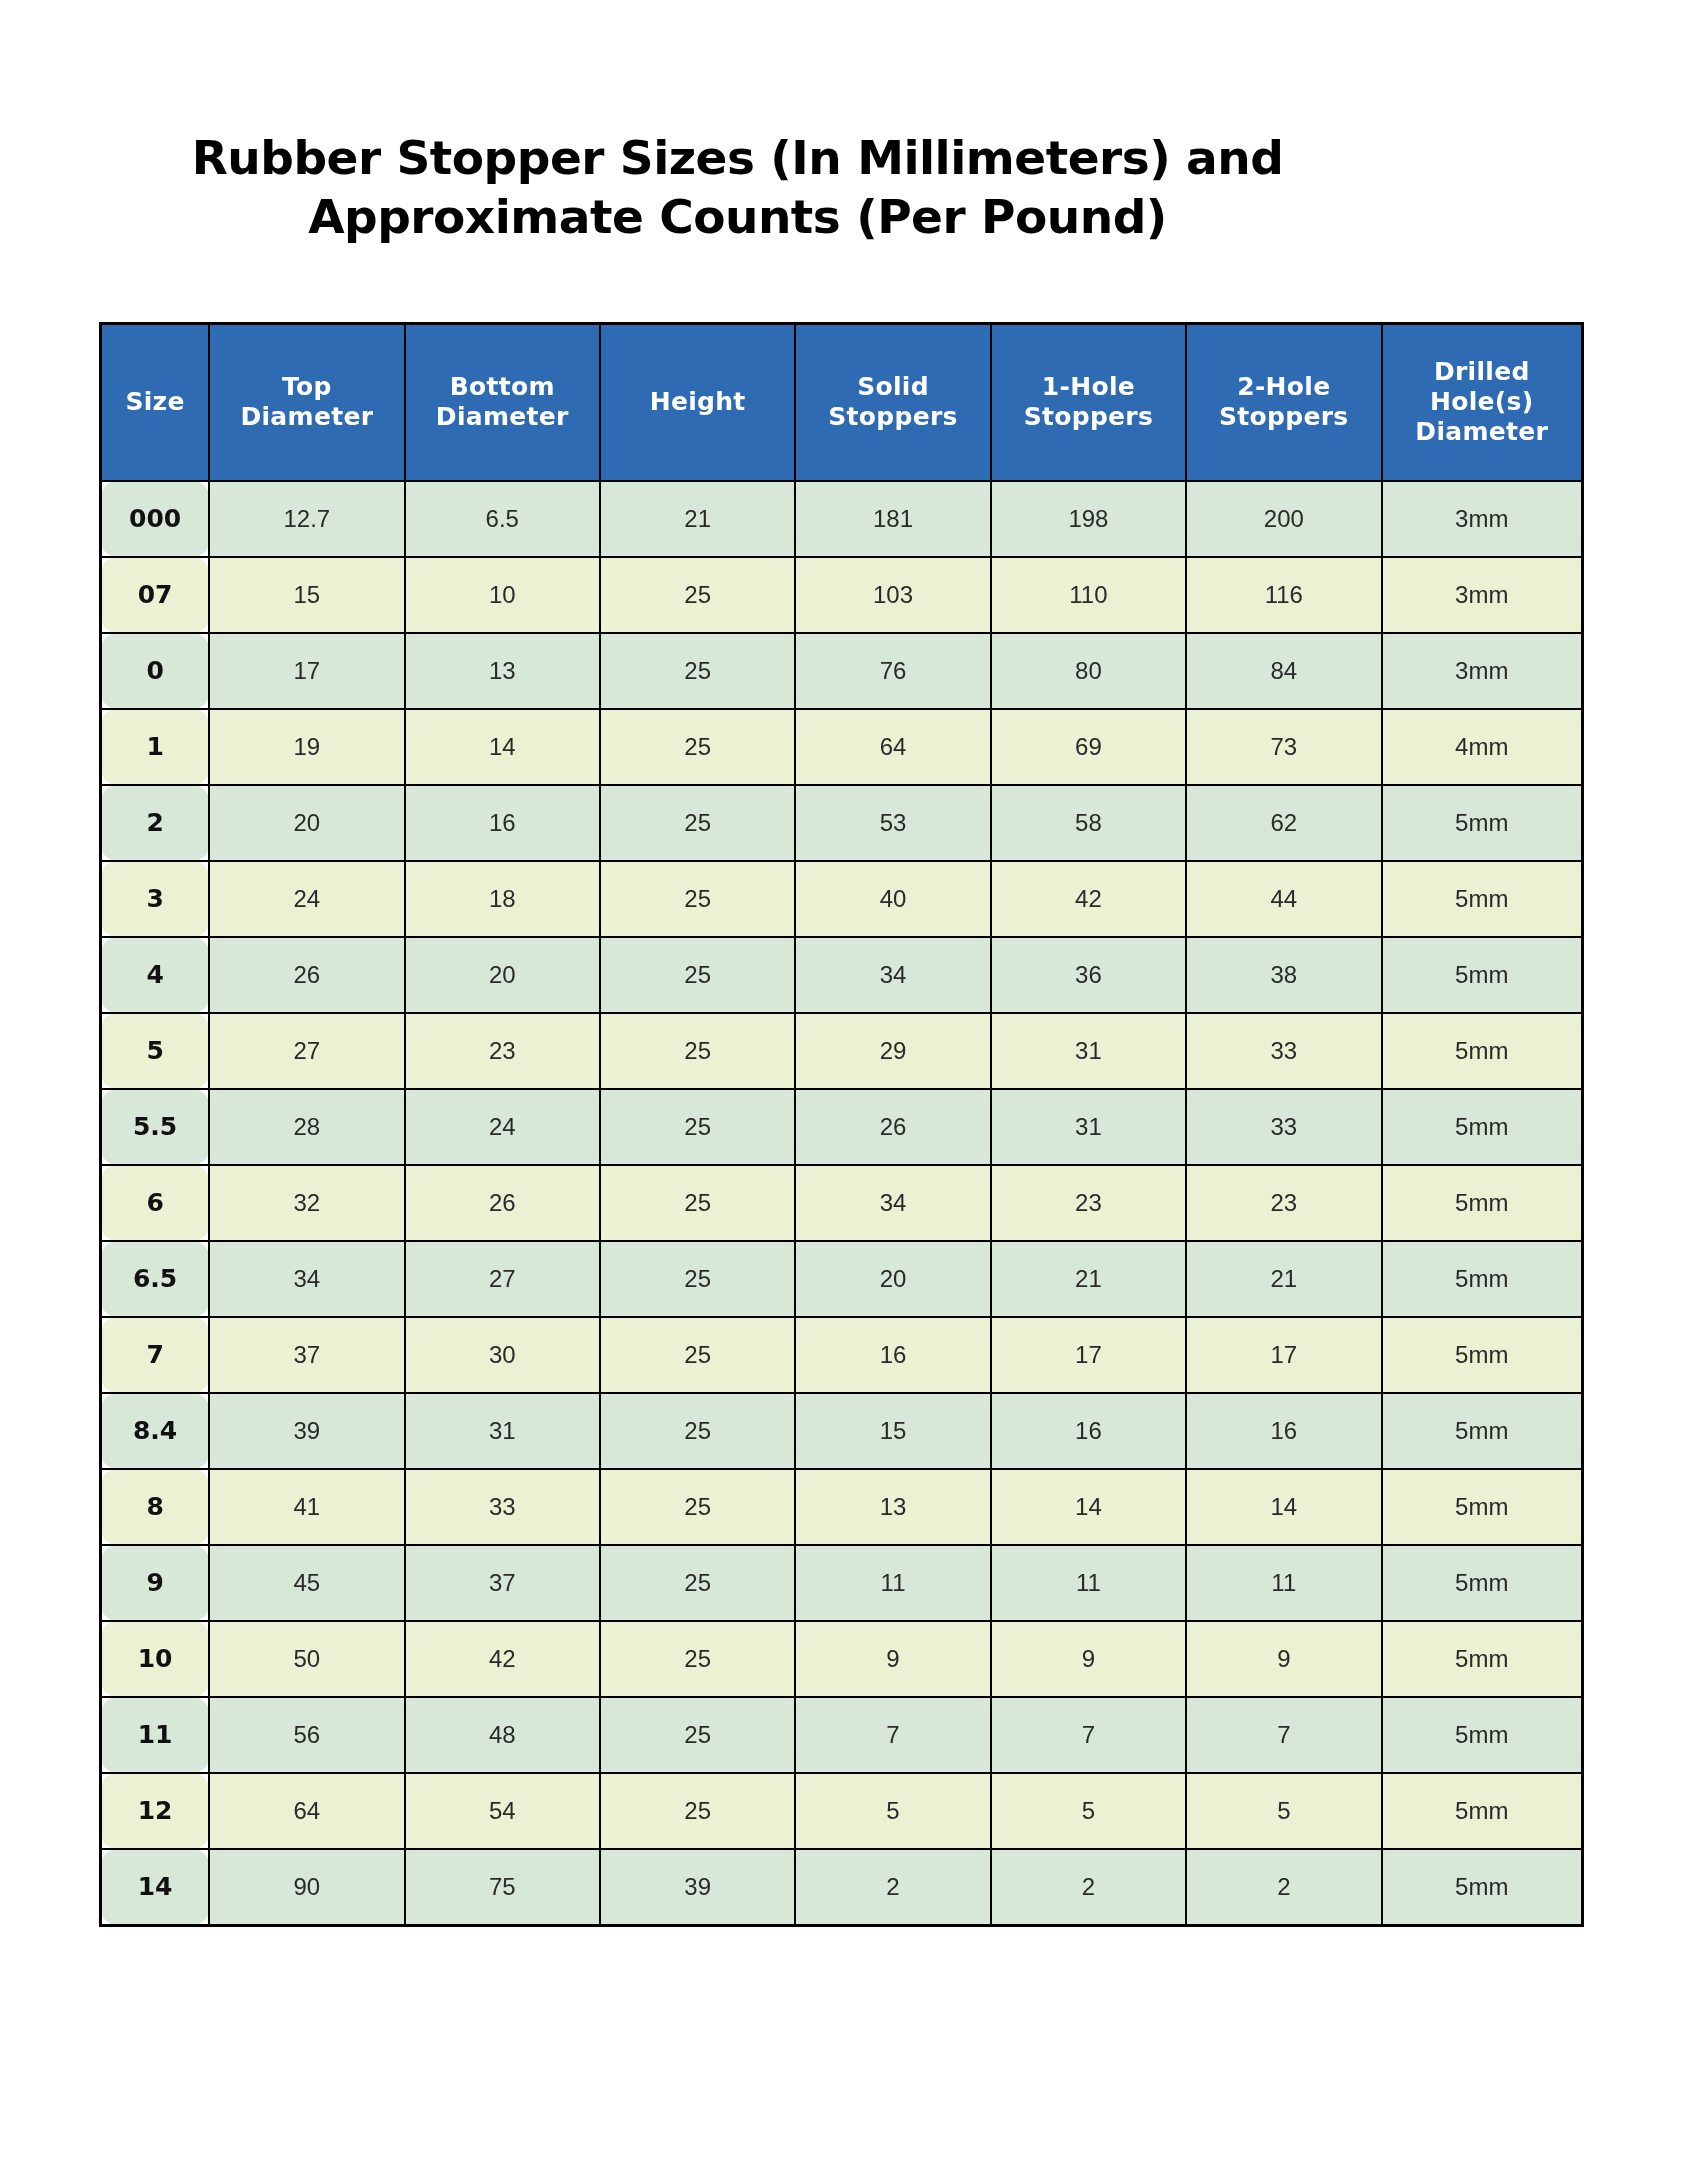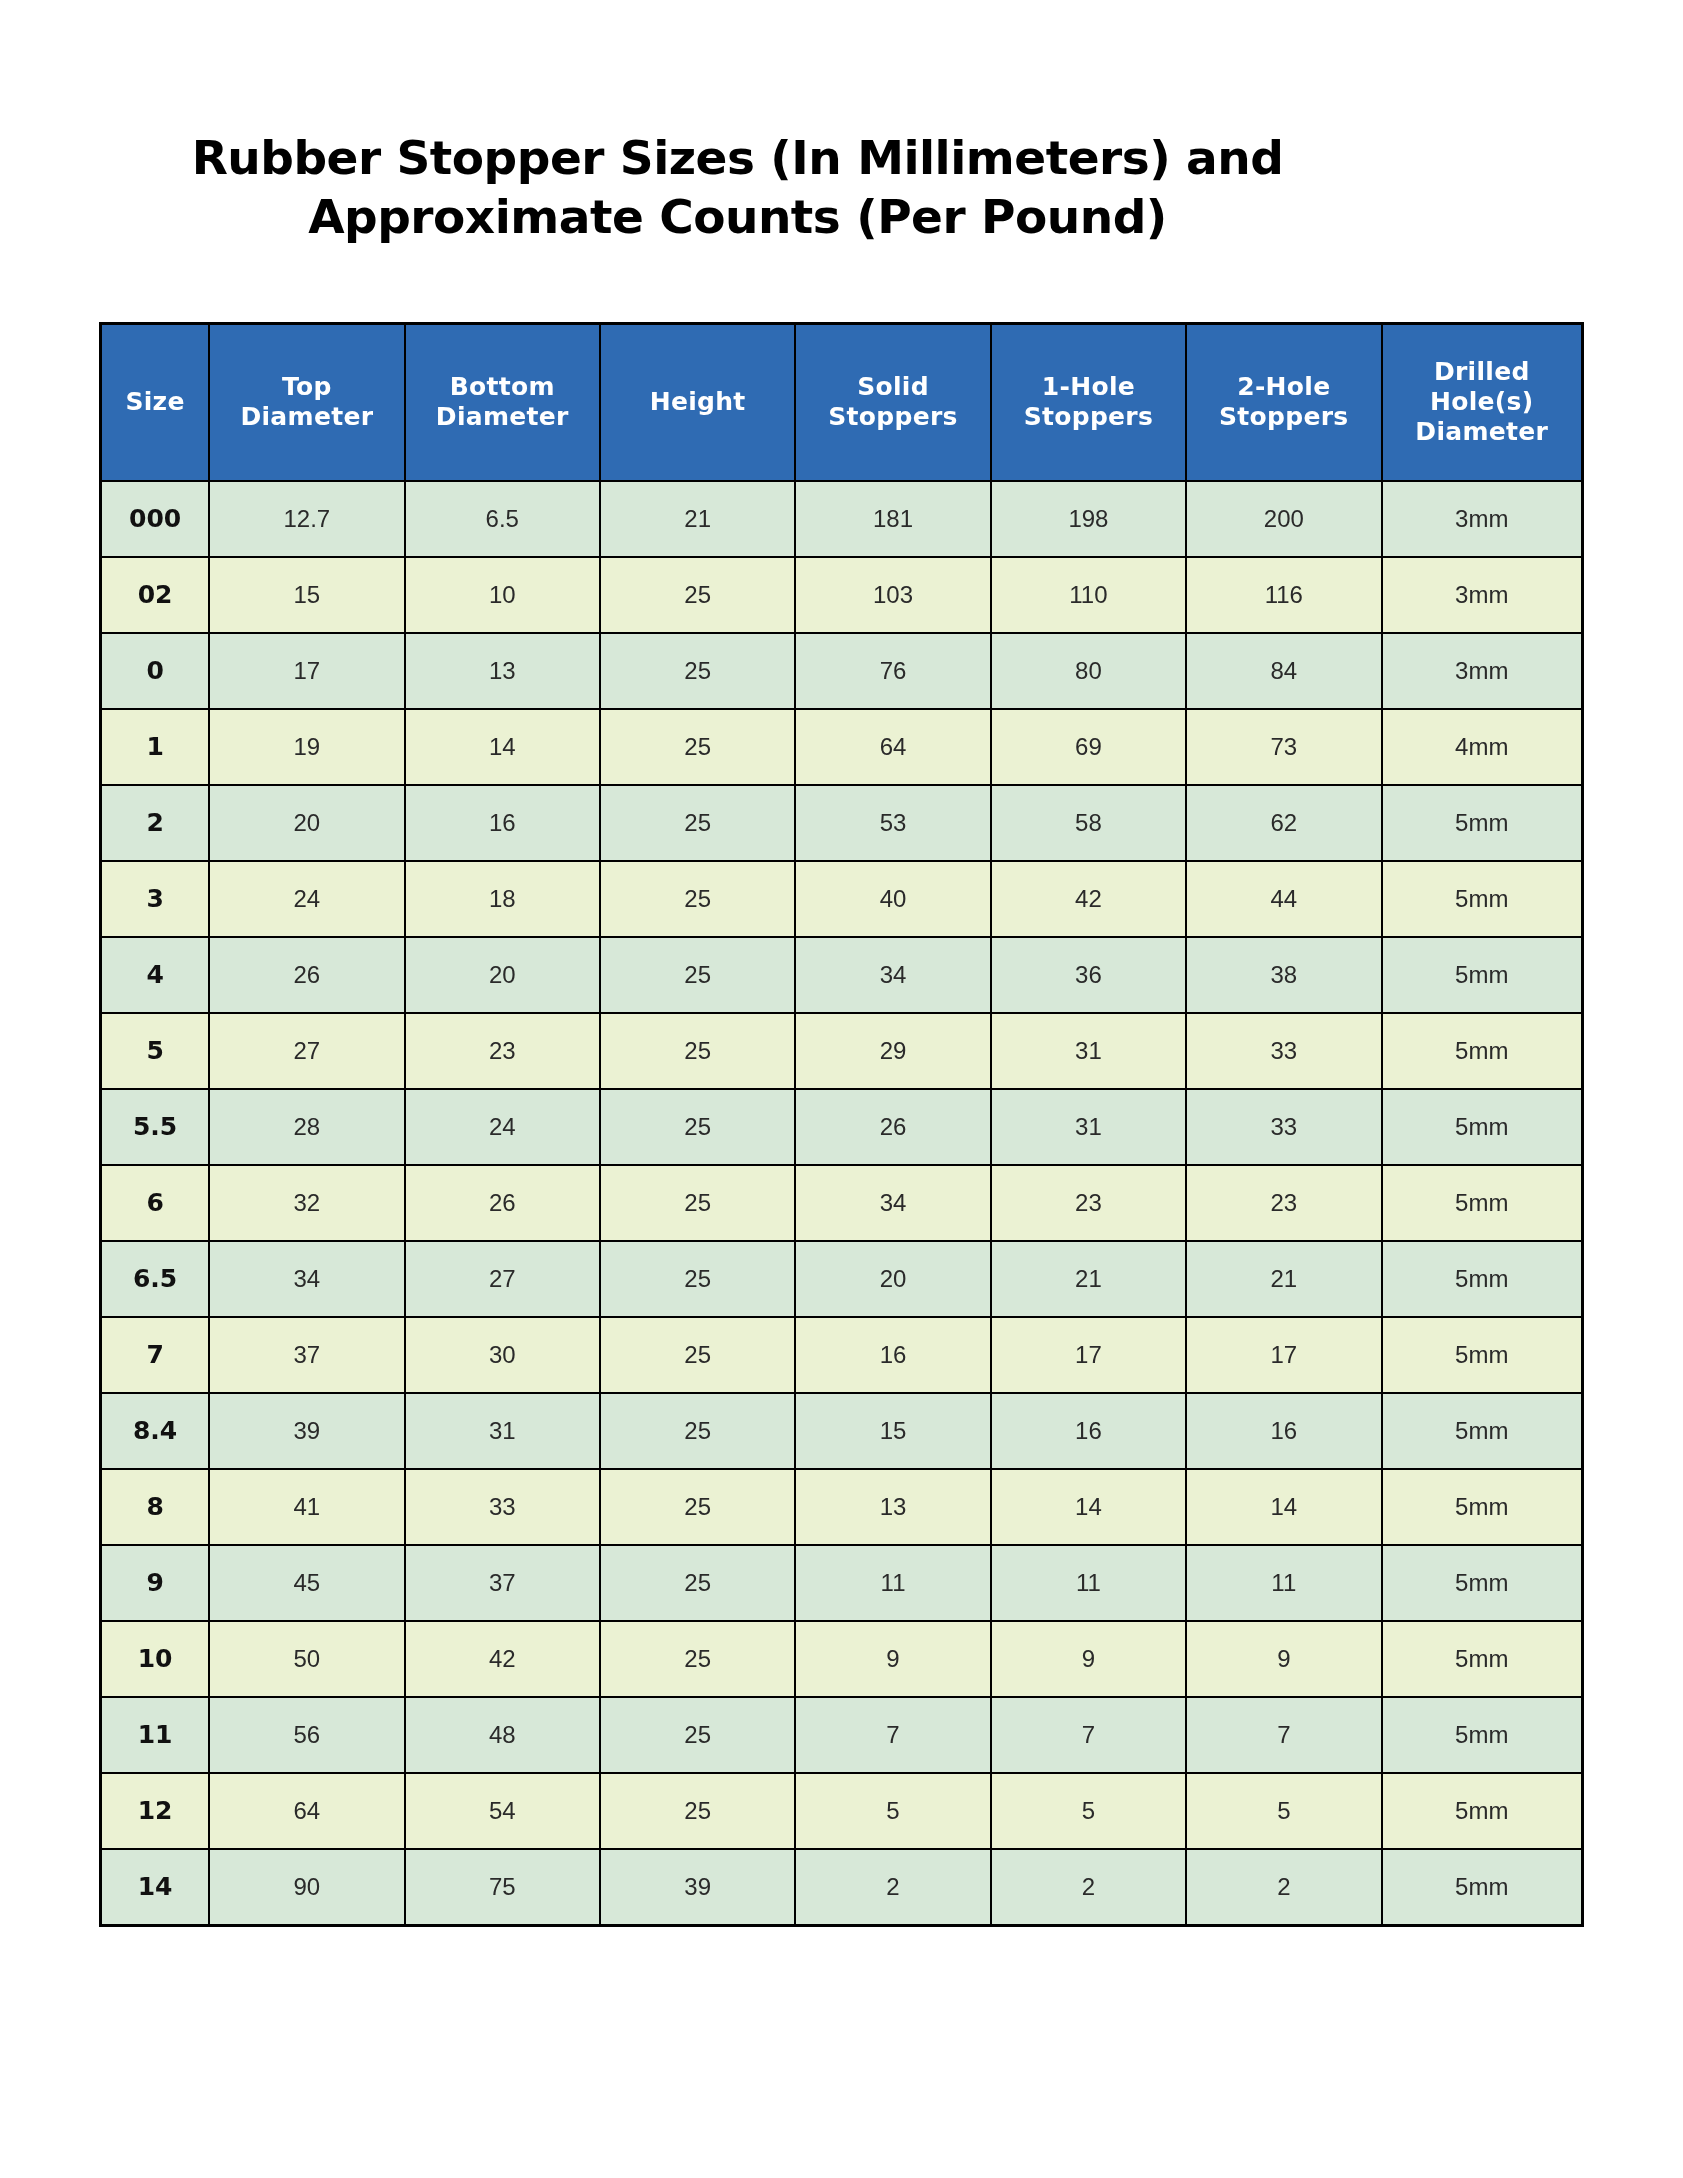--- a/index.html
+++ b/index.html
@@ -69,20 +69,21 @@
     height: 72px;
     font-size: 24px;
     color: #2a2a2a;
     font-family: "Liberation Sans", sans-serif;
   }
   tbody td.size-cell {
     font-family: "DejaVu Sans", sans-serif;
     font-weight: bold;
     font-size: 25px;
     color: #111111;
+    border-radius: 16px;
   }
   tbody tr.row-a td { background: #d7e8d8; }
   tbody tr.row-b td { background: #ebf2d3; }
 
   
   col.c-size   { width: 99px; }
   col.c-top    { width: 178px; }
   col.c-bottom { width: 178px; }
   col.c-height { width: 178px; }
   col.c-solid  { width: 178px; }
@@ -152,21 +153,21 @@
           <td class="size-cell">000</td>
           <td>12.7</td>
           <td>6.5</td>
           <td>21</td>
           <td>181</td>
           <td>198</td>
           <td>200</td>
           <td>3mm</td>
         </tr>
         <tr class="row-b">
-          <td class="size-cell">02</td>
+          <td class="size-cell">07</td>
           <td>15</td>
           <td>10</td>
           <td>25</td>
           <td>103</td>
           <td>110</td>
           <td>116</td>
           <td>3mm</td>
         </tr>
         <tr class="row-a">
           <td class="size-cell">0</td>

